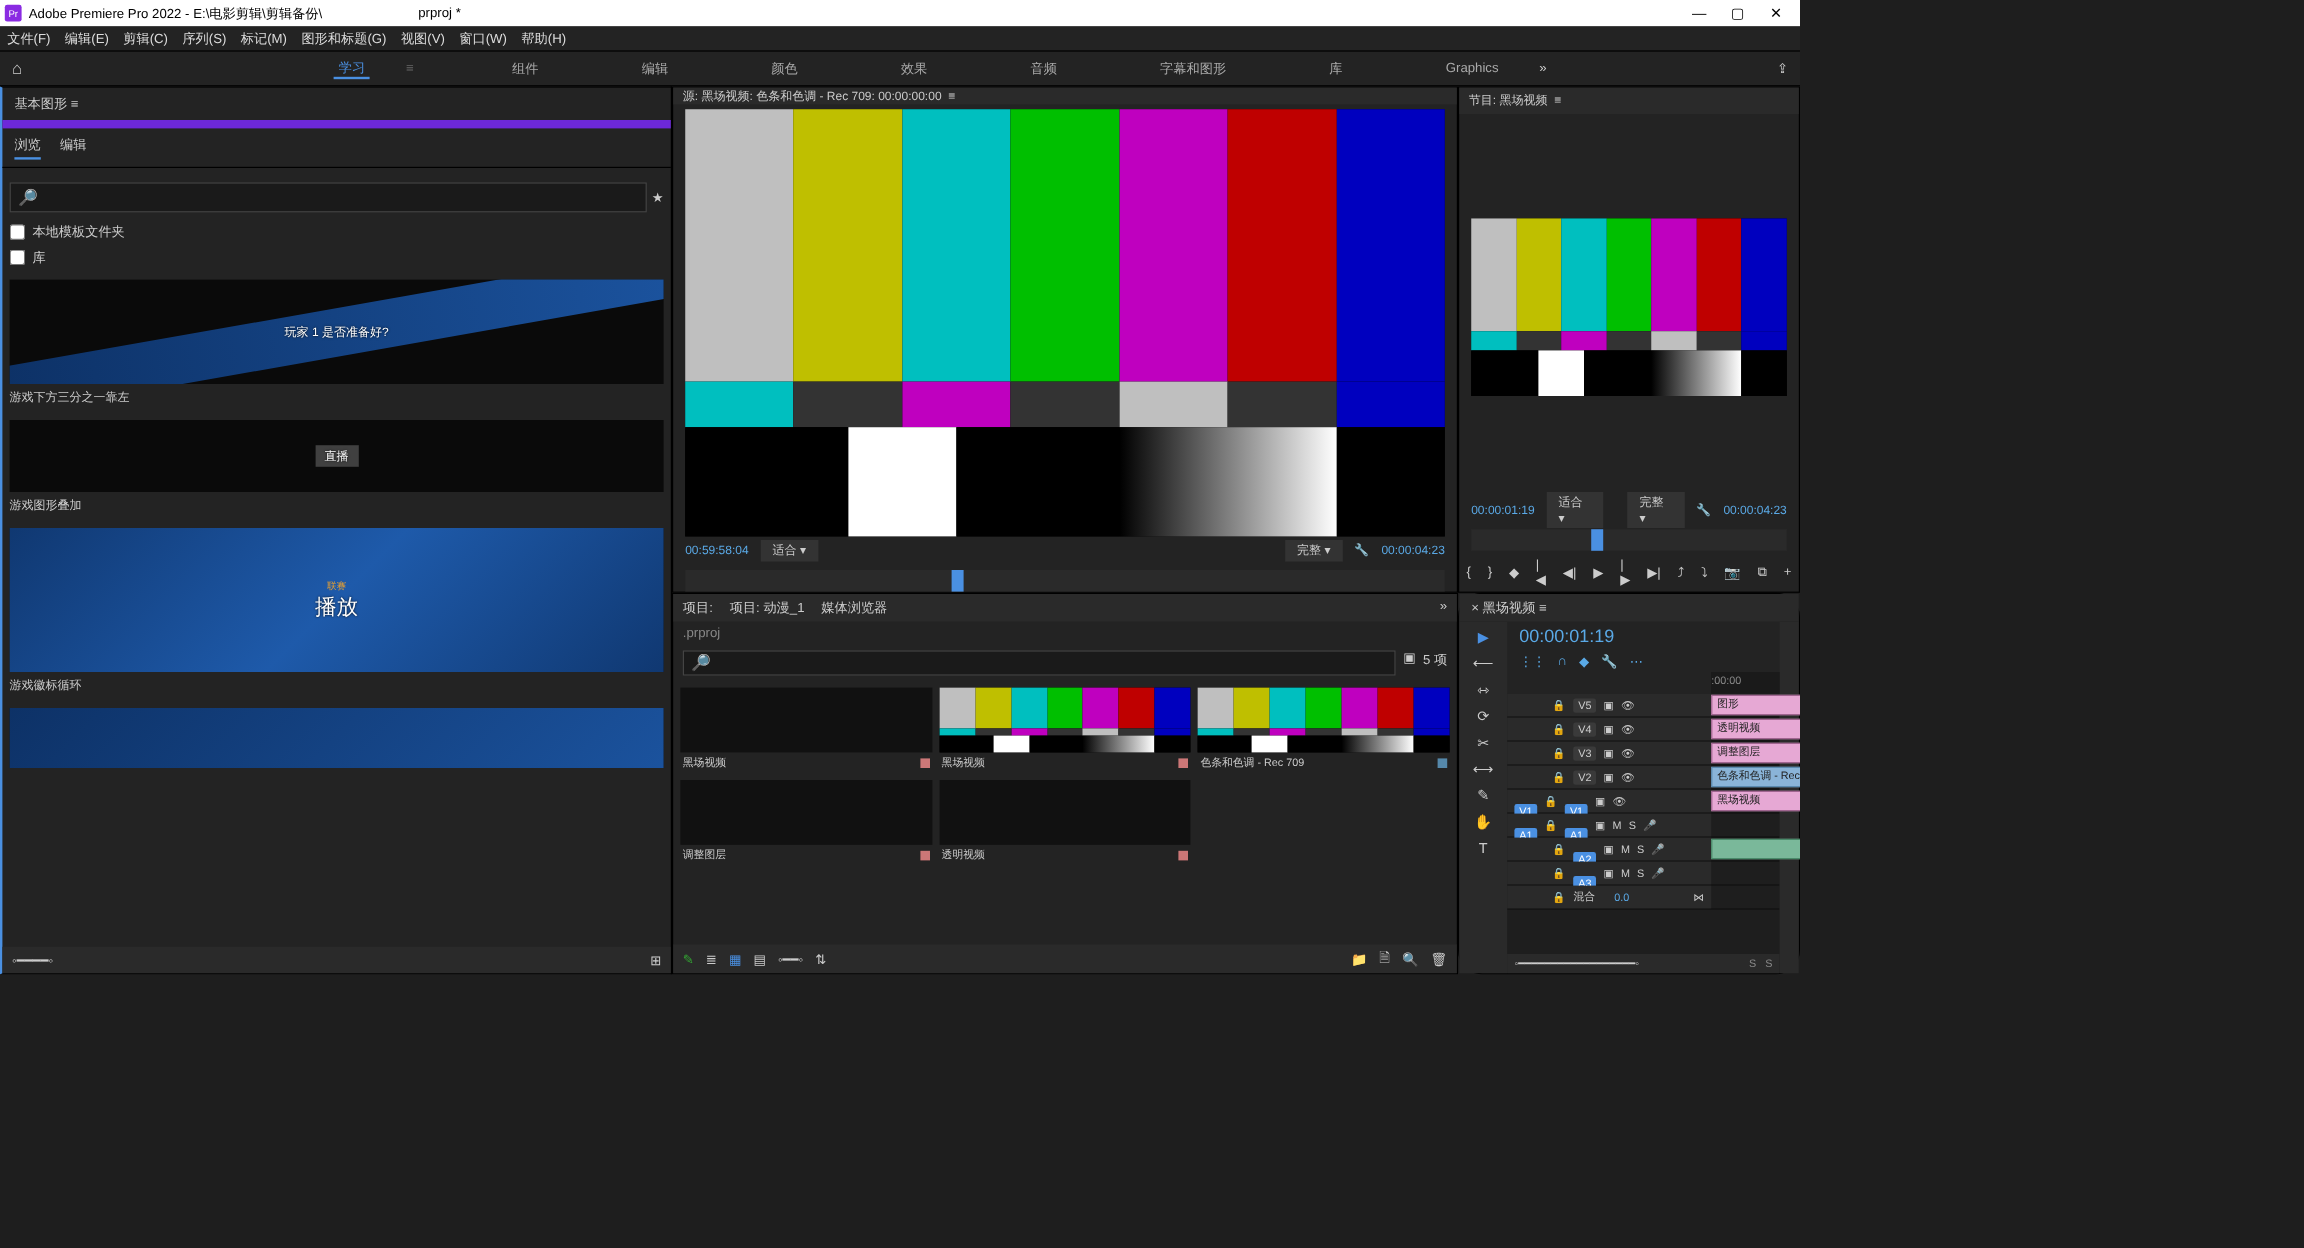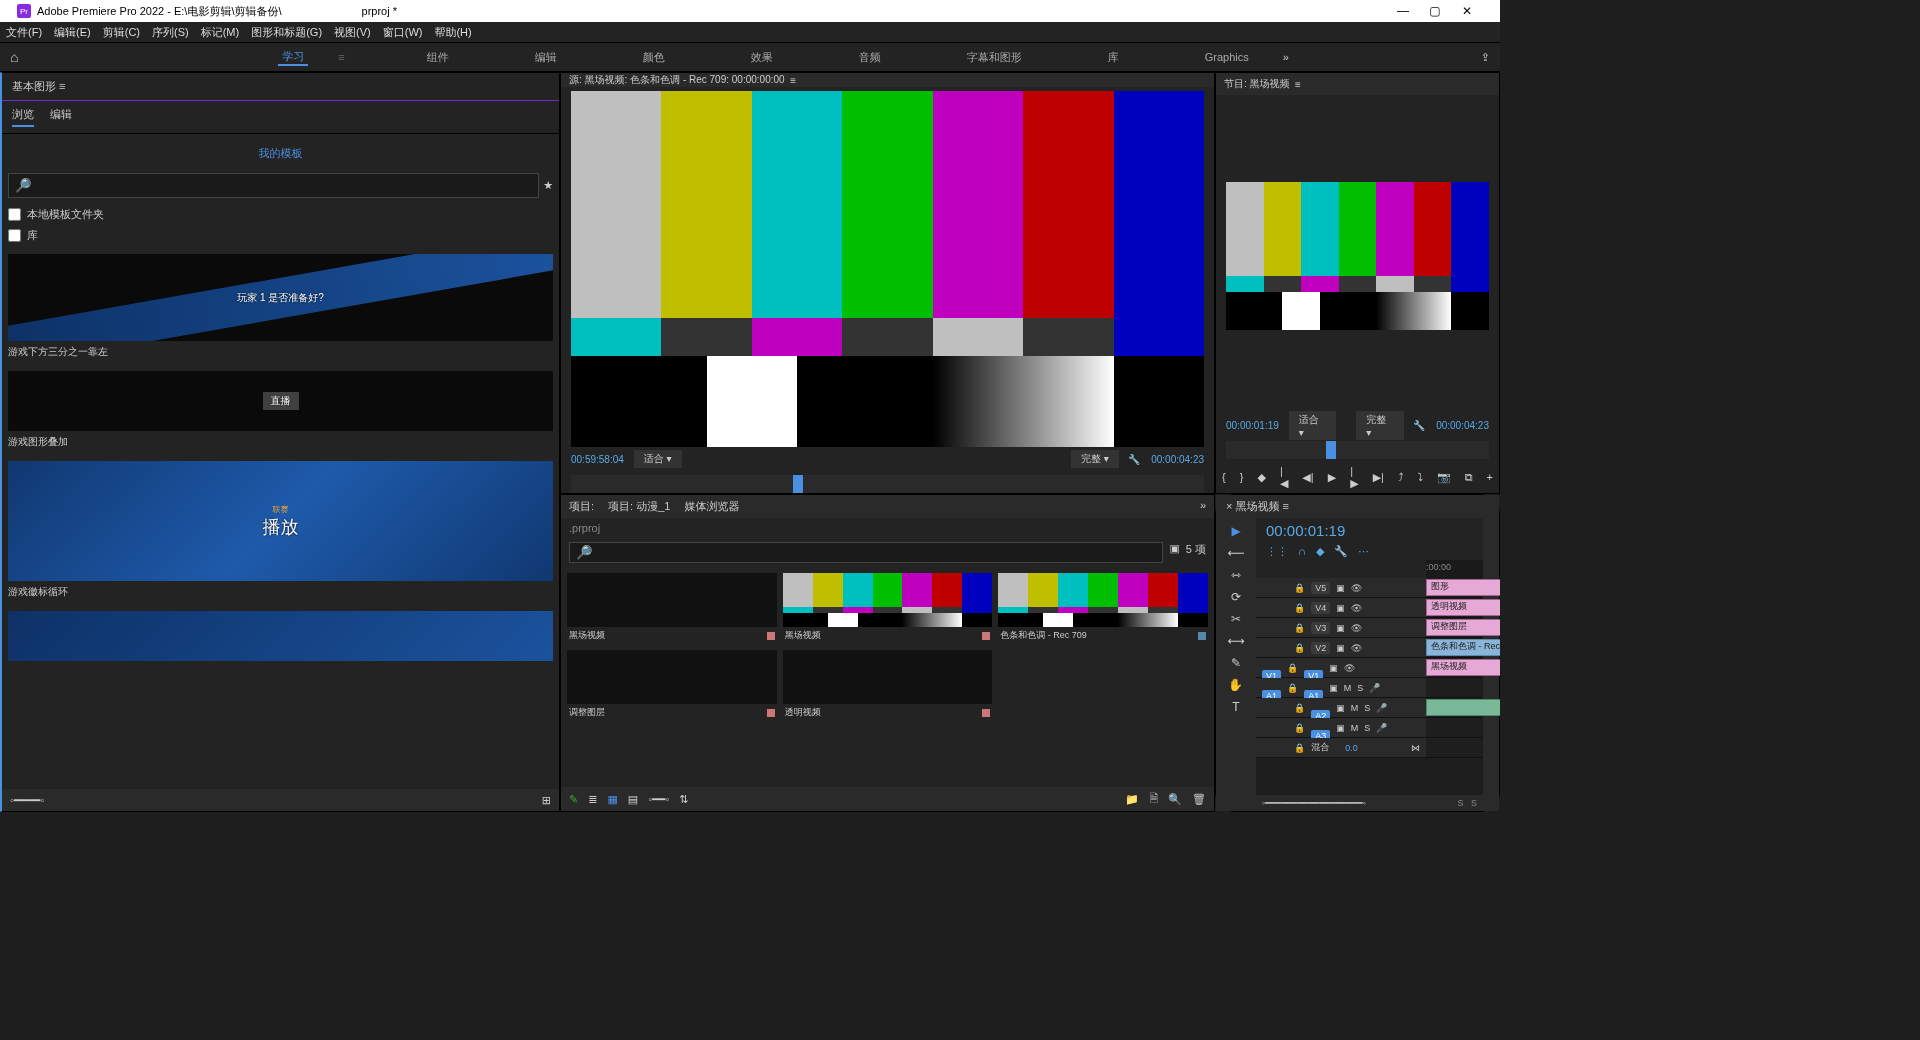--- a/index.html
+++ b/index.html
@@ -1,19 +1,19 @@
 <!DOCTYPE html>
 <html><head>
 <meta charset="utf-8">
 <style>
 * { margin: 0; padding: 0; box-sizing: border-box; font-family: "Segoe UI", sans-serif; }
 body { background: #1e1e1e; color: #ccc; font-size: 11px; overflow: hidden; width: 1500px; height: 812px; }
 
 
-.titlebar { height: 22px; background: #fff; display: flex; align-items: center; padding: 0 17px; color: #000; }
+.titlebar { height: 22px; background: #fff; display: flex; align-items: center; padding: 0 4px; color: #000; }
 .titlebar .logo { width: 14px; height: 14px; background: #8a2be2; border-radius: 2px; margin-right: 6px; font-size: 8px; color: #fff; display: flex; align-items: center; justify-content: center; }
 .titlebar .spacer { flex: 1; }
 .winbtn { width: 32px; text-align: center; font-size: 12px; }
 
 
 .menubar { height: 20px; background: #232323; display: flex; align-items: center; padding: 0 6px; gap: 12px; color: #ddd; }
 .menubar span { cursor: default; }
 
 
 .ws-tabs { height: 30px; background: #232323; border-top: 1px solid #000; border-bottom: 1px solid #000; display: flex; align-items: center; padding: 0 10px; gap: 30px; }
@@ -40,21 +40,21 @@
 .mon-ctrl { height: 24px; display: flex; align-items: center; gap: 10px; font-size: 10px; color: #5aa9e6; }
 .mon-ctrl .dd { color: #ccc; background: #333; padding: 2px 10px; }
 .mon-ctrl .spacer { flex: 1; }
 .timebar { height: 18px; background: #2a2a2a; position: relative; margin-top: 4px; }
 .timebar .ph { position: absolute; top: 0; height: 100%; width: 10px; background: #4a90e2; }
 .transport { height: 24px; display: flex; align-items: center; justify-content: center; gap: 14px; margin-top: 6px; }
 .tb { color: #ccc; font-size: 11px; }
 
 
 .eg { grid-row: 1 / 3; background: #232323; border: 1px solid #000; border-left: 2px solid #4a90e2; display: flex; flex-direction: column; }
-.eg-hdr { padding: 6px 10px; border-bottom: 1px solid #6d28d9; }
+.eg-hdr { padding: 6px 10px; border-bottom: 7px solid #6d28d9; }
 .eg-tabs { display: flex; gap: 16px; padding: 6px 10px; border-bottom: 1px solid #000; }
 .eg-tabs .t.active { border-bottom: 2px solid #4a90e2; padding-bottom: 3px; }
 .eg-body { flex: 1; overflow: auto; padding: 6px; }
 .eg-btn { width: 100%; text-align: center; padding: 6px; color: #4a90e2; }
 .eg-search { width: 100%; background: #1a1a1a; border: 1px solid #444; padding: 4px 6px; color: #ccc; margin: 6px 0; }
 .eg-chk { display: flex; align-items: center; gap: 6px; padding: 3px 0; }
 .eg-thumb { width: 100%; height: 87px; background: #0a0a0a; margin-top: 8px; position: relative; overflow: hidden; display:flex;align-items:center;justify-content:center; }
 .eg-cap { padding: 4px 0; font-size: 10px; color: #ccc; }
 .egt-blue { position:absolute; width:150%; height:40px; background:linear-gradient(90deg,#0a2a5a,#1e5aaa); transform:rotate(-10deg); }
 .egt-txt { position:relative; color:#fff; font-size:10px; text-shadow:0 0 2px #000; }
@@ -262,21 +262,20 @@
     </div>
   </div>
 
   <div class="eg">
     <div class="eg-hdr"><span>基本图形</span> ≡</div>
     <div class="eg-tabs">
       <span class="t active">浏览</span>
       <span class="t">编辑</span>
     </div>
     <div class="eg-body">
-      <div class="eg-btn">我的模板</div>
       <div style="display:flex;gap:4px;align-items:center">
         <input class="eg-search" placeholder="🔎" style="">
         <span>★</span>
       </div>
       <label class="eg-chk">
           <input type="checkbox" style="">
           <span>本地模板文件夹</span>
         </label>
       <label class="eg-chk">
           <input type="checkbox" style="">

